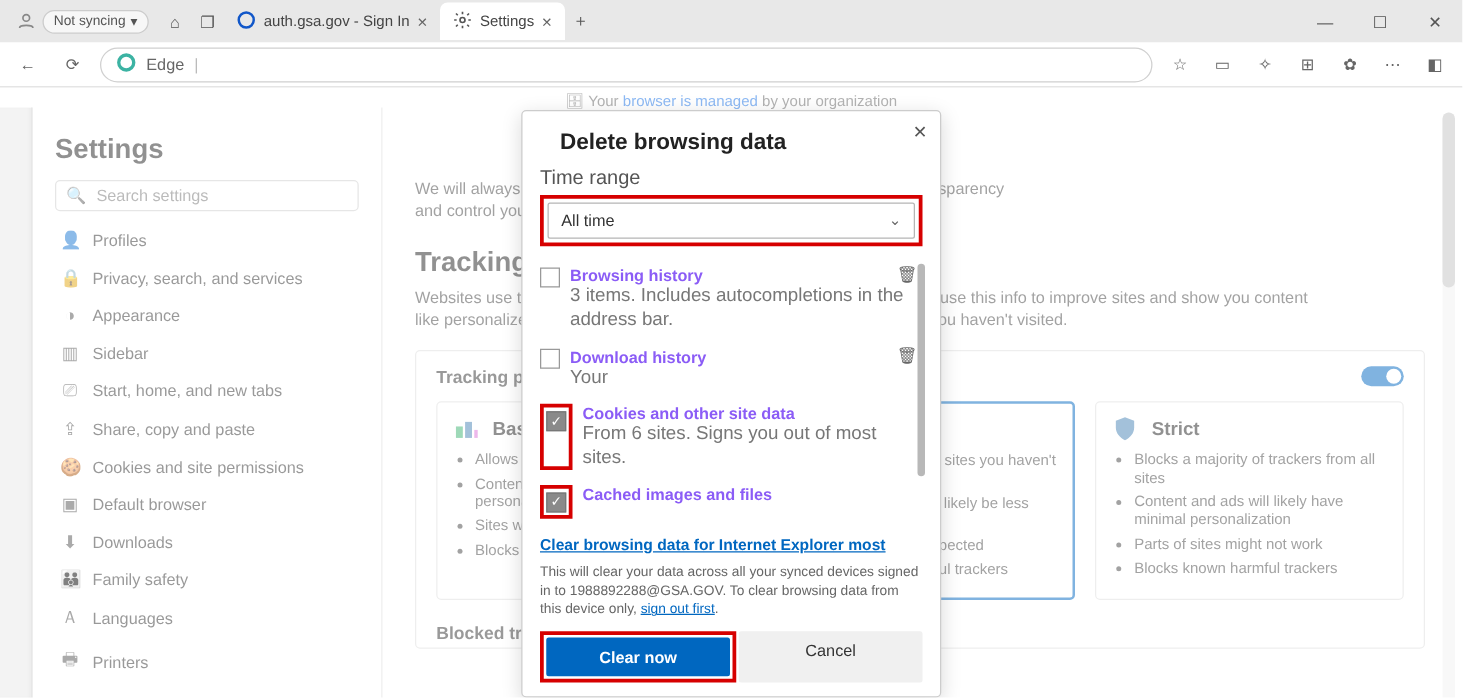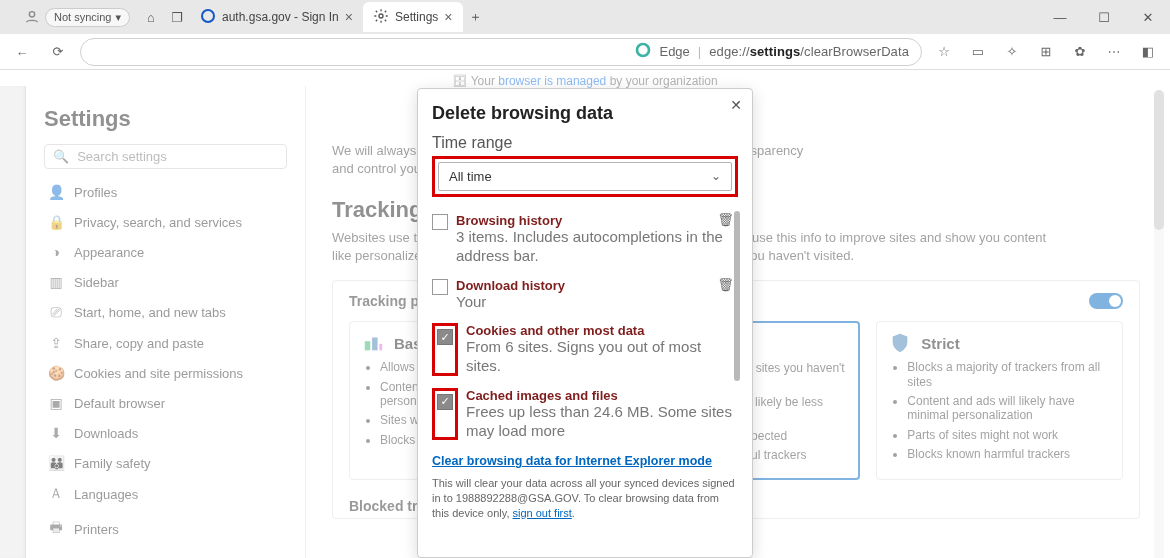--- a/index.html
+++ b/index.html
@@ -1,31 +1,31 @@
 <!DOCTYPE html>
 <html><head>
 <meta charset="utf-8">
 <style>
   * { box-sizing: border-box; margin: 0; padding: 0; font-family: "Segoe UI", Arial, sans-serif; }
   body { width: 1170px; height: 558px; background: #fff; overflow: hidden; position: relative; font-size: 13px; color: #333; }
 
   
-  .titlebar { display: flex; align-items: center; height: 34px; background: #e8e8e8; padding-left: 19px; }
+  .titlebar { display: flex; align-items: center; height: 34px; background: #e8e8e8; padding-left: 8px; }
   .sync-pill { display:flex; align-items:center; gap:4px; background:#f7f7f7; border:1px solid #ccc; border-radius:10px; padding:2px 8px; font-size:11px; color:#555; margin-right:8px; }
   .titlebar-icon { width:26px; height:26px; display:flex; align-items:center; justify-content:center; color:#555; }
   .tab { display:flex; align-items:center; gap:6px; height:30px; padding:0 10px; font-size:12px; color:#444; }
   .tab.active { background:#fff; border-top-left-radius:6px; border-top-right-radius:6px; }
   .tab .close { color:#666; font-size:14px; }
   .window-controls { margin-left:auto; display:flex; }
   .window-controls div { width:44px; height:34px; display:flex; align-items:center; justify-content:center; color:#555; }
 
   
   .toolbar { display:flex; align-items:center; height:36px; border-bottom:1px solid #ddd; background:#fff; padding:0 8px; gap:8px; }
   .toolbar-btn { width:28px; height:28px; display:flex; align-items:center; justify-content:center; color:#666; border-radius:4px; }
-  .urlbar { flex:1; display:flex; align-items:center; gap:8px; height:28px; border:1px solid #d0d0d0; border-radius:14px; padding:0 12px; font-size:13px; color:#666;justify-content:flex-end; }
+  .urlbar { flex:1; display:flex; align-items:center; gap:8px; height:28px; border:1px solid #d0d0d0; border-radius:14px; padding:0 12px; font-size:13px; color:#666; }
   .urlbar .edge-label { color:#666; }
   .urlbar .sep { color:#bbb; }
   .urlbar .path { letter-spacing:0.1px; }
   .urlbar .path .strong { color:#222; font-weight:600; }
   .right-toolbar { display:flex; gap:6px; }
 
   
   .managed-banner { text-align:center; font-size:12px; color:#666; padding:4px 0; }
   .managed-banner a { color:#1a73e8; text-decoration:none; }
 
@@ -63,33 +63,33 @@
   .profile ul li { margin-bottom:5px; line-height:1.2; }
 
   .blocked { margin-top:18px; font-weight:600; font-size:14px; }
 
   .content-scrollbar { position:absolute; right:6px; top:4px; width:10px; height:520px; background:#f1f1f1; border-radius:5px; }
   .content-scrollbar .thumb { position:absolute; top:0; width:10px; height:140px; background:#c2c2c2; border-radius:5px; }
 
   
   .dialog-wrap { position:absolute; top:86px; left:0; right:0; bottom:0; z-index:20; display:flex; justify-content:center; pointer-events:none; }
   .dialog { pointer-events:auto; width:336px; background:#fff; border:1px solid #ccc; box-shadow:0 4px 16px rgba(0,0,0,0.15); border-radius:4px; margin-top:2px; padding:14px 14px 14px 14px; position:relative; }
-  .dialog h2 { font-size:18px; font-weight:600; color:#222; margin-bottom:10px; }
+  .dialog h2 { font-size:18px; font-weight:600; color:#222; margin-bottom:10px;margin-left:16px; }
   .dialog .close-x { position:absolute; top:8px; right:10px; color:#555; font-size:14px; }
   .dialog label.small { font-size:16px; color:#555; display:block; margin-bottom:4px; }
 
   .annot { border:3px solid #d60000; }
   .time-select { display:flex; align-items:flex-start; justify-content:space-between; padding:6px 10px; border:1px solid #b5b5b5; border-radius:2px; font-size:13px; color:#333; }
   .time-select .caret { color:#666; font-size:12px; }
 
   .dlg-list { margin-top:12px; position:relative; }
   .dlg-list .row { display:flex; gap:8px; padding:4px 0 8px; position:relative; }
   .dlg-list .row .cb { width:16px; height:16px; border:1px solid #999; margin-top:1px; flex-shrink:0; display:flex; align-items:center; justify-content:center; font-size:11px; color:#444; }
   .dlg-list .row .cb.checked { background:#8a8a8a; border-color:#777; color:#fff; }
-  .dlg-list .row .txt .t { font-size:13px; font-weight:600; color:#7f1d1d; }
+  .dlg-list .row .txt .t { font-size:13px; font-weight:600; color:#8b5cf6; }
   .dlg-list .row .txt .s { font-size:15px; color:#777; line-height:1.25; }
   .dlg-list .row .trash { position:absolute; right:4px; top:3px; font-size:13px; color:#666; }
   .dlg-scroll { position:absolute; right:-2px; top:2px; width:6px; height:170px; background:#b8b8b8; border-radius:3px; }
 
   .dlg-link { color:#0067c0; font-size:12.5px; font-weight:600; text-decoration:underline; display:inline-block; margin-top:6px; }
   .dlg-note { font-size:11px; color:#666; margin-top:8px; line-height:1.35; }
   .dlg-note a { color:#0067c0; text-decoration:underline; }
 
   .dlg-buttons { display:flex; gap:2px; margin-top:10px; }
   .btn { flex:1; padding:8px 0; text-align:center; font-size:13px; border-radius:2px; }
@@ -148,23 +148,20 @@
   <div class="toolbar-btn">←</div>
   <div class="toolbar-btn">⟳</div>
   <div class="urlbar">
     <span>
       <svg class="ic" viewBox="0 0 24 24">
           <circle cx="12" cy="12" r="9" fill="none" stroke="#3cb3a3" stroke-width="4"></circle>
         </svg>
     </span>
     <span class="edge-label">Edge</span>
     <span class="sep">|</span>
-    <span class="path">
-      <span>edge://</span><span class="strong">settings</span><span>/clearBrowserData</span>
-    </span>
   </div>
   <div class="right-toolbar">
     <div class="toolbar-btn">☆</div>
     <div class="toolbar-btn">▭</div>
     <div class="toolbar-btn">✧</div>
     <div class="toolbar-btn">⊞</div>
     <div class="toolbar-btn">✿</div>
     <div class="toolbar-btn">⋯</div>
     <div class="toolbar-btn">◧</div>
   </div>
@@ -340,36 +337,41 @@
           <div class="s">Your</div>
         </div>
         <div class="trash">🗑</div>
       </div>
 
       <div class="row">
         <span class="annot" style="display:inline-flex;padding:2px;">
           <div class="cb checked">✓</div>
         </span>
         <div class="txt">
-          <div class="t">Cookies and other most data</div>
+          <div class="t">Cookies and other site data</div>
           <div class="s">From 6 sites. Signs you out of most sites.</div>
         </div>
       </div>
 
       <div class="row">
         <span class="annot" style="display:inline-flex;padding:2px;">
           <div class="cb checked">✓</div>
         </span>
         <div class="txt">
           <div class="t">Cached images and files</div>
-          <div class="s">Frees up less than 24.6 MB. Some sites may load more</div>
-        </div>
-      </div>
-    </div>
-
-    <a href="#" class="dlg-link">Clear browsing data for Internet Explorer mode</a>
+        </div>
+      </div>
+    </div>
+
+    <a href="#" class="dlg-link">Clear browsing data for Internet Explorer most</a>
 
     <p class="dlg-note">
       <span>This will clear your data across all your synced devices signed in to 1988892288@GSA.GOV. To clear browsing data from this device only, </span><a href="#">sign out first</a><span>.</span>
     </p>
 
+    <div class="dlg-buttons">
+      <span class="annot" style="flex:1;padding:2px;">
+        <div class="btn primary">Clear now</div>
+      </span>
+      <div class="btn secondary">Cancel</div>
+    </div>
   </div>
 </div>
 
 </body></html>

